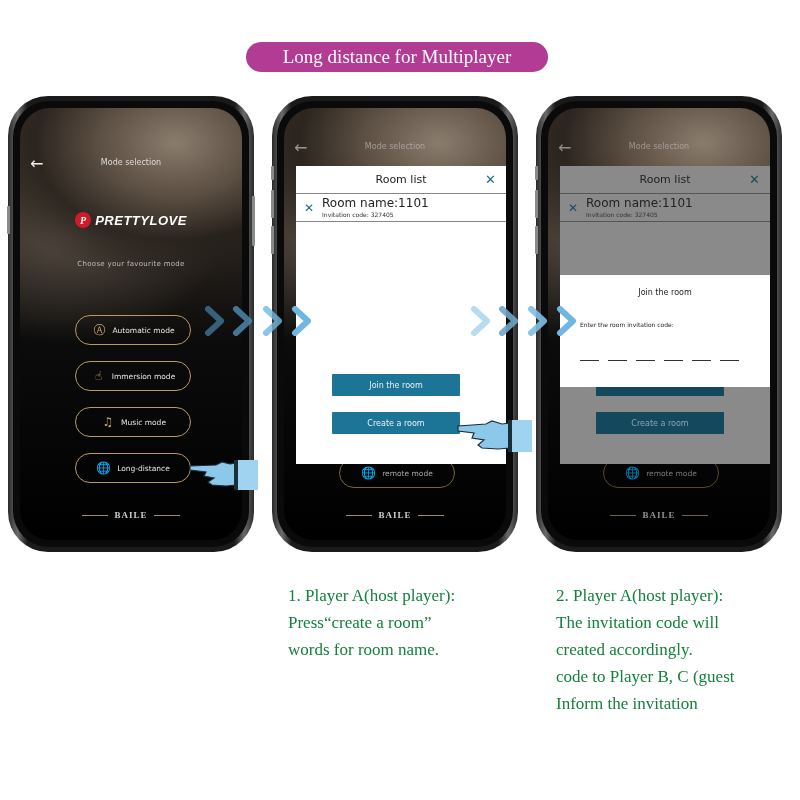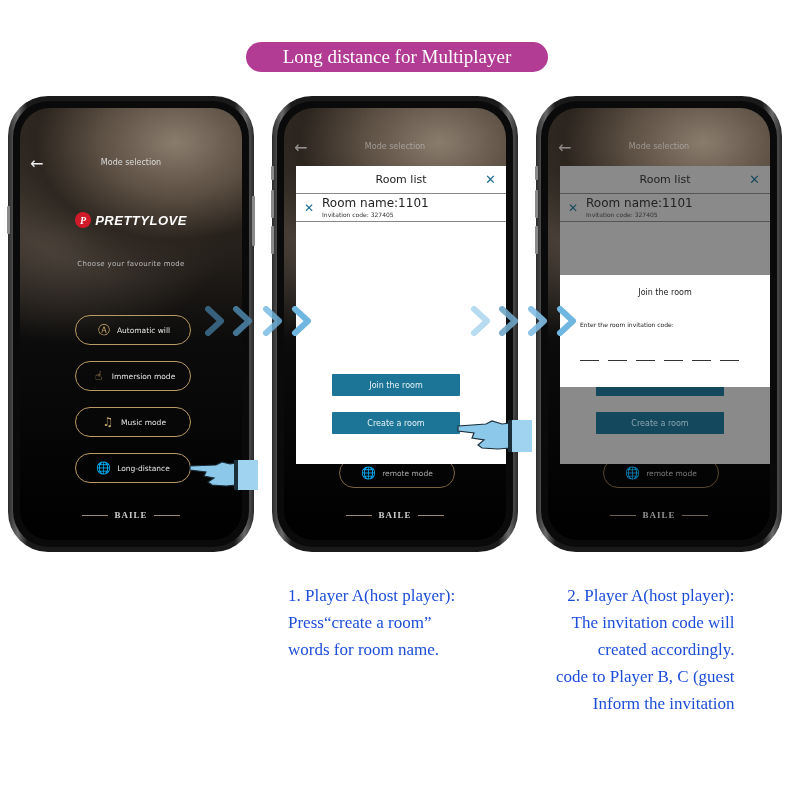--- a/index.html
+++ b/index.html
@@ -71,21 +71,21 @@
   .join-label { position: absolute; top: 46px; left: 20px; font-size: 6px; color: #222; }
   .code-slots { position: absolute; top: 85px; left: 20px; display: flex; gap: 9px; }
   .code-slot { width: 19px; height: 1px; background: #333; }
 
   .remote-btn { position: absolute; left: 55px; width: 116px; height: 30px; border: 1.5px solid #7a6440; border-radius: 15px; display: flex; align-items: center; justify-content: center; gap: 5px; color: #aaa; font-size: 7.5px; }
 
   .chev { position: absolute; width: 22px; height: 30px; }
 
   .hand { position: absolute; }
 
-  .caption { position: absolute; font-family: "Liberation Serif", serif; font-size: 17px; line-height: 27px; color: #1d4ed8; }
+  .caption { position: absolute; font-family: "Liberation Serif", serif; font-size: 17px; line-height: 27px; color: #15803d; }
 </style>
 </head>
 <body>
 
 <div class="banner">Long distance for Multiplayer</div>
 
 <div class="phone" style="left:8px;">
   <div class="side-btn" style="left:-1px; top:110px; height:28px;"></div>
   <div class="side-btn" style="right:-1px; top:100px; height:50px;"></div>
   <div class="phone-inner">
@@ -93,21 +93,21 @@
       <div class="nav-back">←</div>
       <div class="nav-title">Mode selection</div>
       <div class="logo">
         <span class="logo-badge">P</span>
         <span class="logo-text">PRETTYLOVE</span>
       </div>
       <div class="choose">Choose your favourite mode</div>
 
       <div class="mode-btn" style="top:207px;">
         <span class="mode-icon">Ⓐ</span>
-        <span>Automatic will</span>
+        <span>Automatic mode</span>
       </div>
       <div class="mode-btn" style="top:253px;">
         <span class="mode-icon">☝</span>
         <span>Immersion mode</span>
       </div>
       <div class="mode-btn" style="top:299px;">
         <span class="mode-icon">♫</span>
         <span>Music mode</span>
       </div>
       <div class="mode-btn" style="top:345px;">
@@ -246,19 +246,19 @@
   <path d="M6 14 L34 12 L40 9 L50 12 L58 11 L58 36 L46 37 L30 36 L26 33 L32 28 L20 26 L22 21 L6 19 Z" fill="#8cc8ea" stroke="#1b2f3a" stroke-width="1.2"></path>
   <rect x="58" y="8" width="22" height="32" fill="#9fd3f0"></rect>
   <rect x="56" y="8" width="4" height="32" fill="#1b2f3a"></rect>
 </svg>
 
 <div class="caption" style="left:288px; top:582px;">
   <div>1. Player A(host player):</div>
   <div>Press“create a room”</div>
   <div>words for room name.</div>
 </div>
-<div class="caption" style="left:556px; top:582px;text-align:right;">
+<div class="caption" style="left:556px; top:582px;">
   <div>2. Player A(host player):</div>
   <div>The invitation code will</div>
   <div>created accordingly.</div>
   <div>code to Player B, C (guest</div>
   <div>Inform the invitation</div>
 </div>
 
 </body></html>

